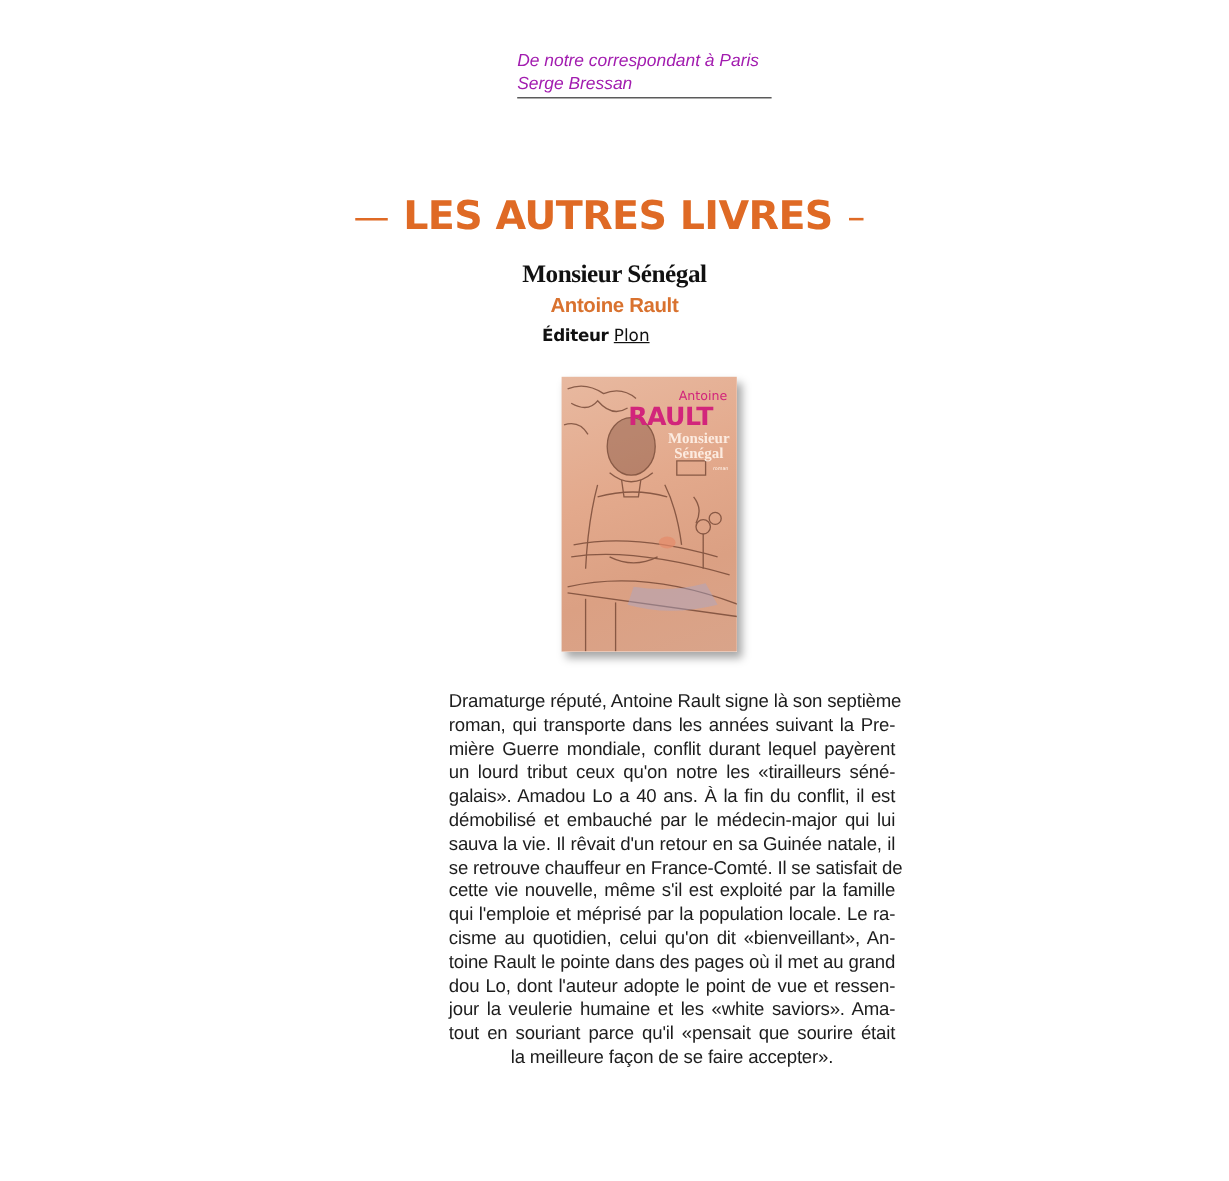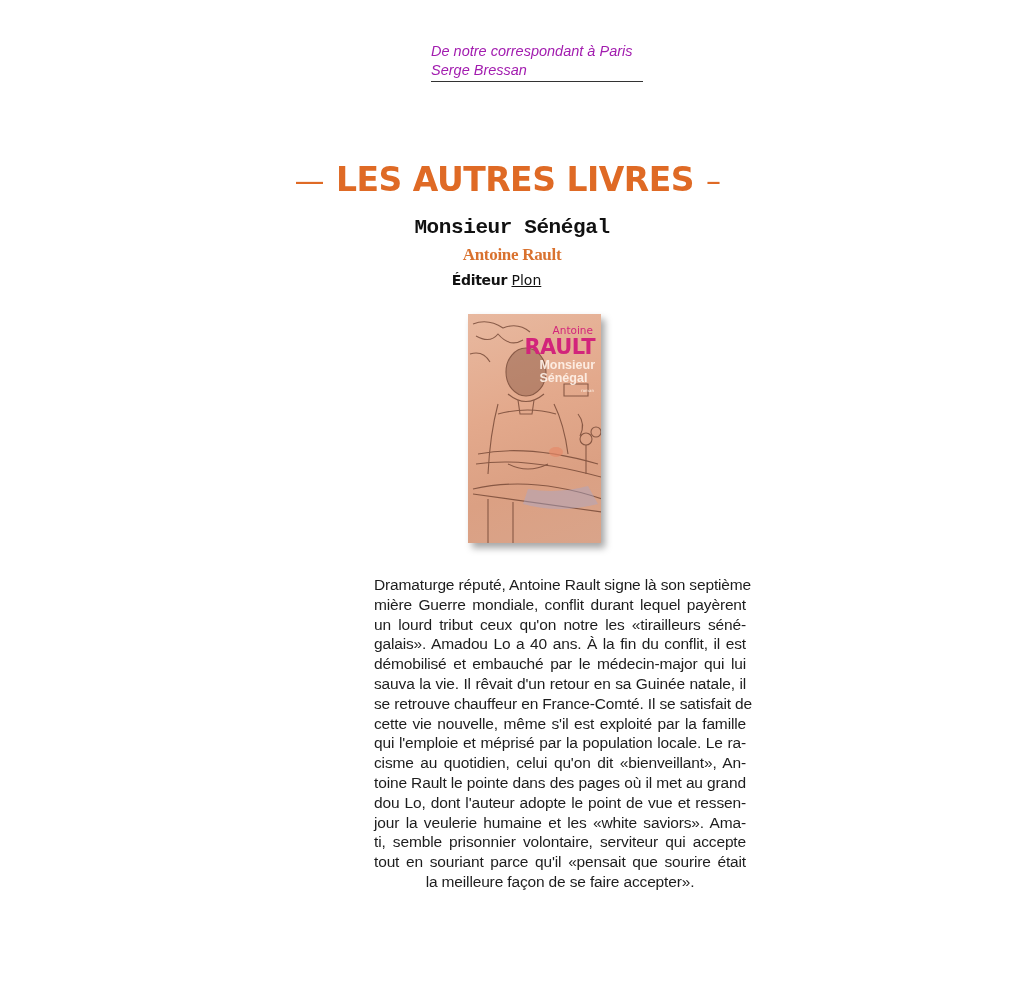--- a/index.html
+++ b/index.html
@@ -14,52 +14,52 @@
     }
     .byline div { white-space: nowrap; }
     .section-title {
       position: absolute; left: 0; width: 1015px; top: 155px; text-align: center;
       font-family: "DejaVu Sans", sans-serif; font-weight: bold; font-size: 33px;
       color: #df6a25; letter-spacing: -0.5px; line-height: 50px;
     }
     .section-title .dash { font-weight: normal; font-size: 30px; display: inline-block; margin: 0 12px; }
     .book-title {
       position: absolute; left: 0; width: 1024px; top: 216px; text-align: center;
-      font-family: Liberation Mono, monospace; font-weight: bold; font-size: 21px; color: #111;
+      font-family: Liberation Serif, serif; font-weight: bold; font-size: 21px; color: #111;
       letter-spacing: -0.4px;
     }
     .book-author {
       position: absolute; left: 0; width: 1024px; top: 245px; text-align: center;
-      font-family: Liberation Serif, serif; font-weight: bold; font-size: 17px; color: #d9722f;
+      font-family: Liberation Sans, sans-serif; font-weight: bold; font-size: 17px; color: #d9722f;
       letter-spacing: -0.3px;
     }
     .book-publisher {
       position: absolute; left: 0; width: 993px; top: 272px; text-align: center;
       font-family: "DejaVu Sans", sans-serif; font-size: 14px; color: #111;
     }
     .book-publisher .lbl { font-weight: bold; letter-spacing: -0.3px; }
     .book-publisher .val { text-decoration: underline; }
     .cover {
-      position: absolute; left: 468px; top: 314px; width: 133px; height: 229px;
+      position: absolute; left: 468px; top: 314px; width: 146px; height: 229px;
       background: linear-gradient(160deg, #e8b9a0 0%, #e3a98c 40%, #dba083 70%, #d9a48a 100%);
       box-shadow: 4px 5px 7px rgba(0,0,0,0.35);
       overflow: hidden;
     }
     .cover .sketch { position: absolute; left: 0; top: 0; width: 148px; height: 229px; }
     .cover .c-first {
       position: absolute; right: 8px; top: 10px; font-size: 10.5px; color: #d2257b;
       font-family: "DejaVu Sans", sans-serif;
     }
     .cover .c-last {
-      position: absolute; right: 6px; top: 21px; font-size: 21px; font-weight: bold; color: #d2257b;
+      position: absolute; right: 20px; top: 21px; font-size: 21px; font-weight: bold; color: #d2257b;
       font-family: "DejaVu Sans", sans-serif; letter-spacing: -0.5px;
     }
     .cover .c-title {
       position: absolute; right: 6px; top: 45px; font-size: 12.5px; line-height: 13px; color: #fff3ea;
-      font-family: Liberation Sans, sans-serif; font-weight: bold; text-align: left; opacity: 0.9;
+      font-family: Liberation Serif, serif; font-weight: bold; text-align: center; opacity: 0.9;
     }
     .cover .c-genre {
       position: absolute; right: 7px; top: 74px; font-size: 4px; color: #fff3ea;
       font-family: "DejaVu Sans", sans-serif;
     }
     .review {
       position: absolute; left: 350px; top: 575px; width: 396px;
       font-family: "Liberation Sans", sans-serif; font-size: 15.5px; line-height: 19.8px;
       color: #1d1d1d; text-align: justify; letter-spacing: -0.15px;
     }
@@ -117,28 +117,28 @@
   <div class="c-last">RAULT</div>
   <div class="c-title">
     <div>Monsieur</div>
     <div>Sénégal</div>
   </div>
   <div class="c-genre">roman</div>
 </div>
 
 <div class="review">
   <span class="ln">Dramaturge réputé, Antoine Rault signe là son septième</span>
+  <span class="ln">roman, qui transporte dans les années suivant la Pre-</span>
   <span class="ln">mière Guerre mondiale, conflit durant lequel payèrent</span>
   <span class="ln">un lourd tribut ceux qu'on notre les «tirailleurs séné-</span>
   <span class="ln">galais». Amadou Lo a 40 ans. À la fin du conflit, il est</span>
   <span class="ln">démobilisé et embauché par le médecin-major qui lui</span>
   <span class="ln">sauva la vie. Il rêvait d'un retour en sa Guinée natale, il</span>
   <span class="ln">se retrouve chauffeur en France-Comté. Il se satisfait de</span>
   <span class="ln">cette vie nouvelle, même s'il est exploité par la famille</span>
   <span class="ln">qui l'emploie et méprisé par la population locale. Le ra-</span>
   <span class="ln">cisme au quotidien, celui qu'on dit «bienveillant», An-</span>
   <span class="ln">toine Rault le pointe dans des pages où il met au grand</span>
   <span class="ln">dou Lo, dont l'auteur adopte le point de vue et ressen-</span>
   <span class="ln">jour la veulerie humaine et les «white saviors». Ama-</span>
-  <span class="ln">ti, semble prisonnier volontaire, serviteur qui accepte</span>
   <span class="ln">tout en souriant parce qu'il «pensait que sourire était</span>
   <span class="ln last">la meilleure façon de se faire accepter».</span>
 </div>
 
 </body></html>

